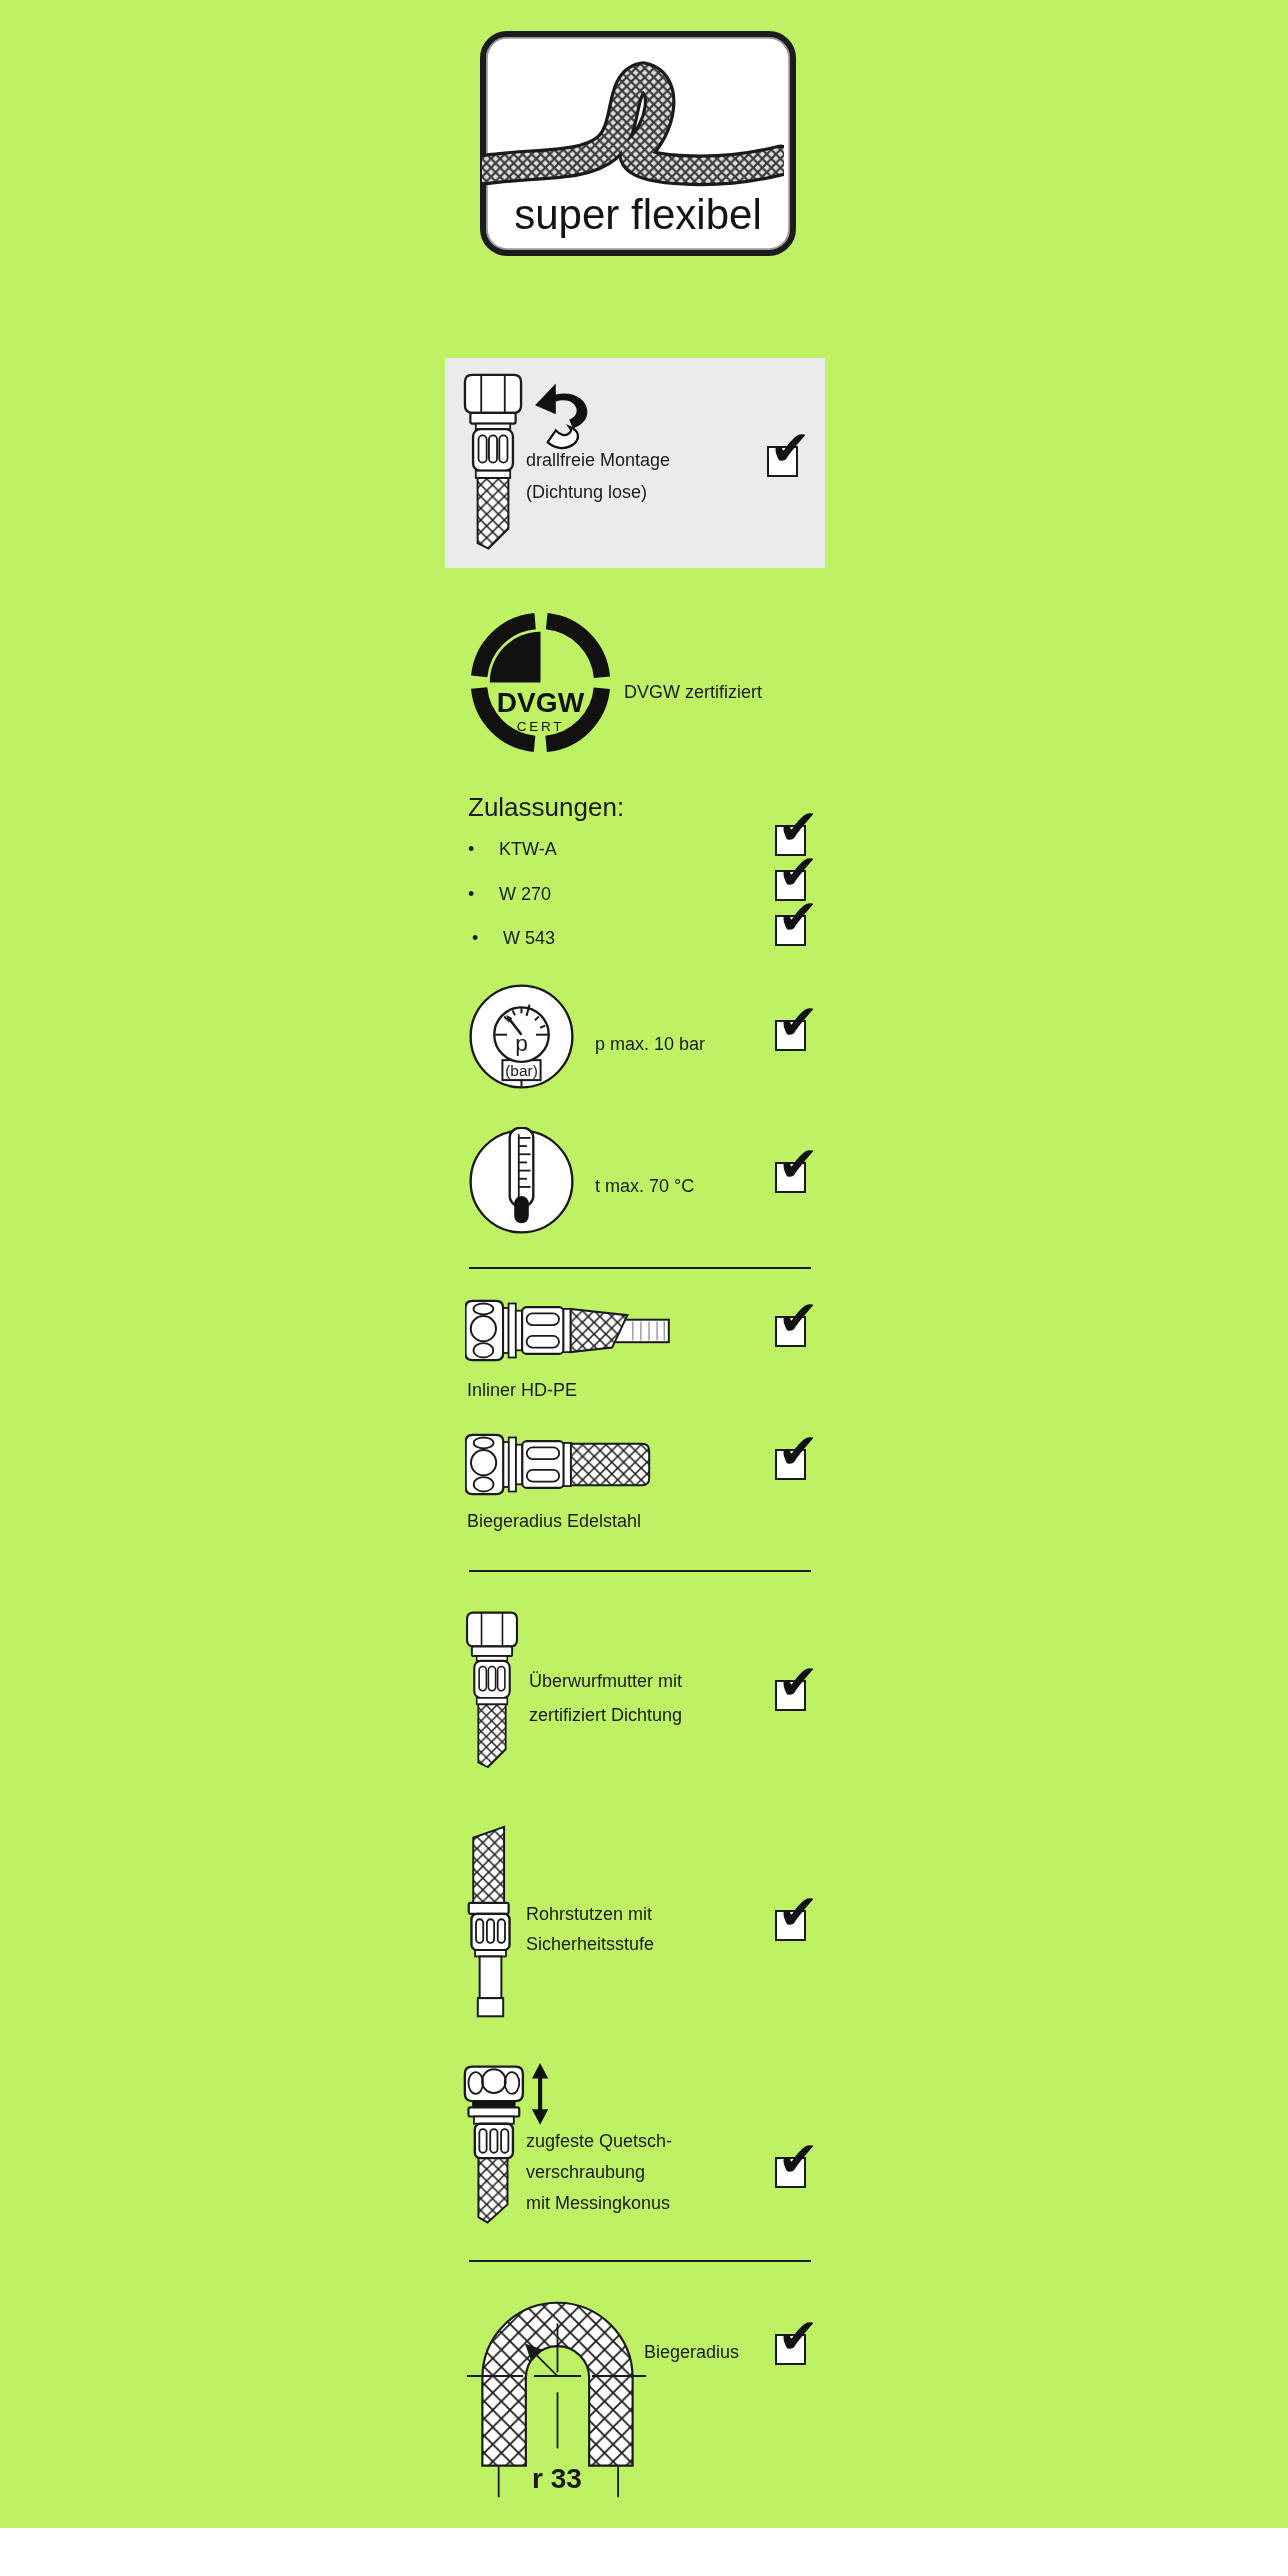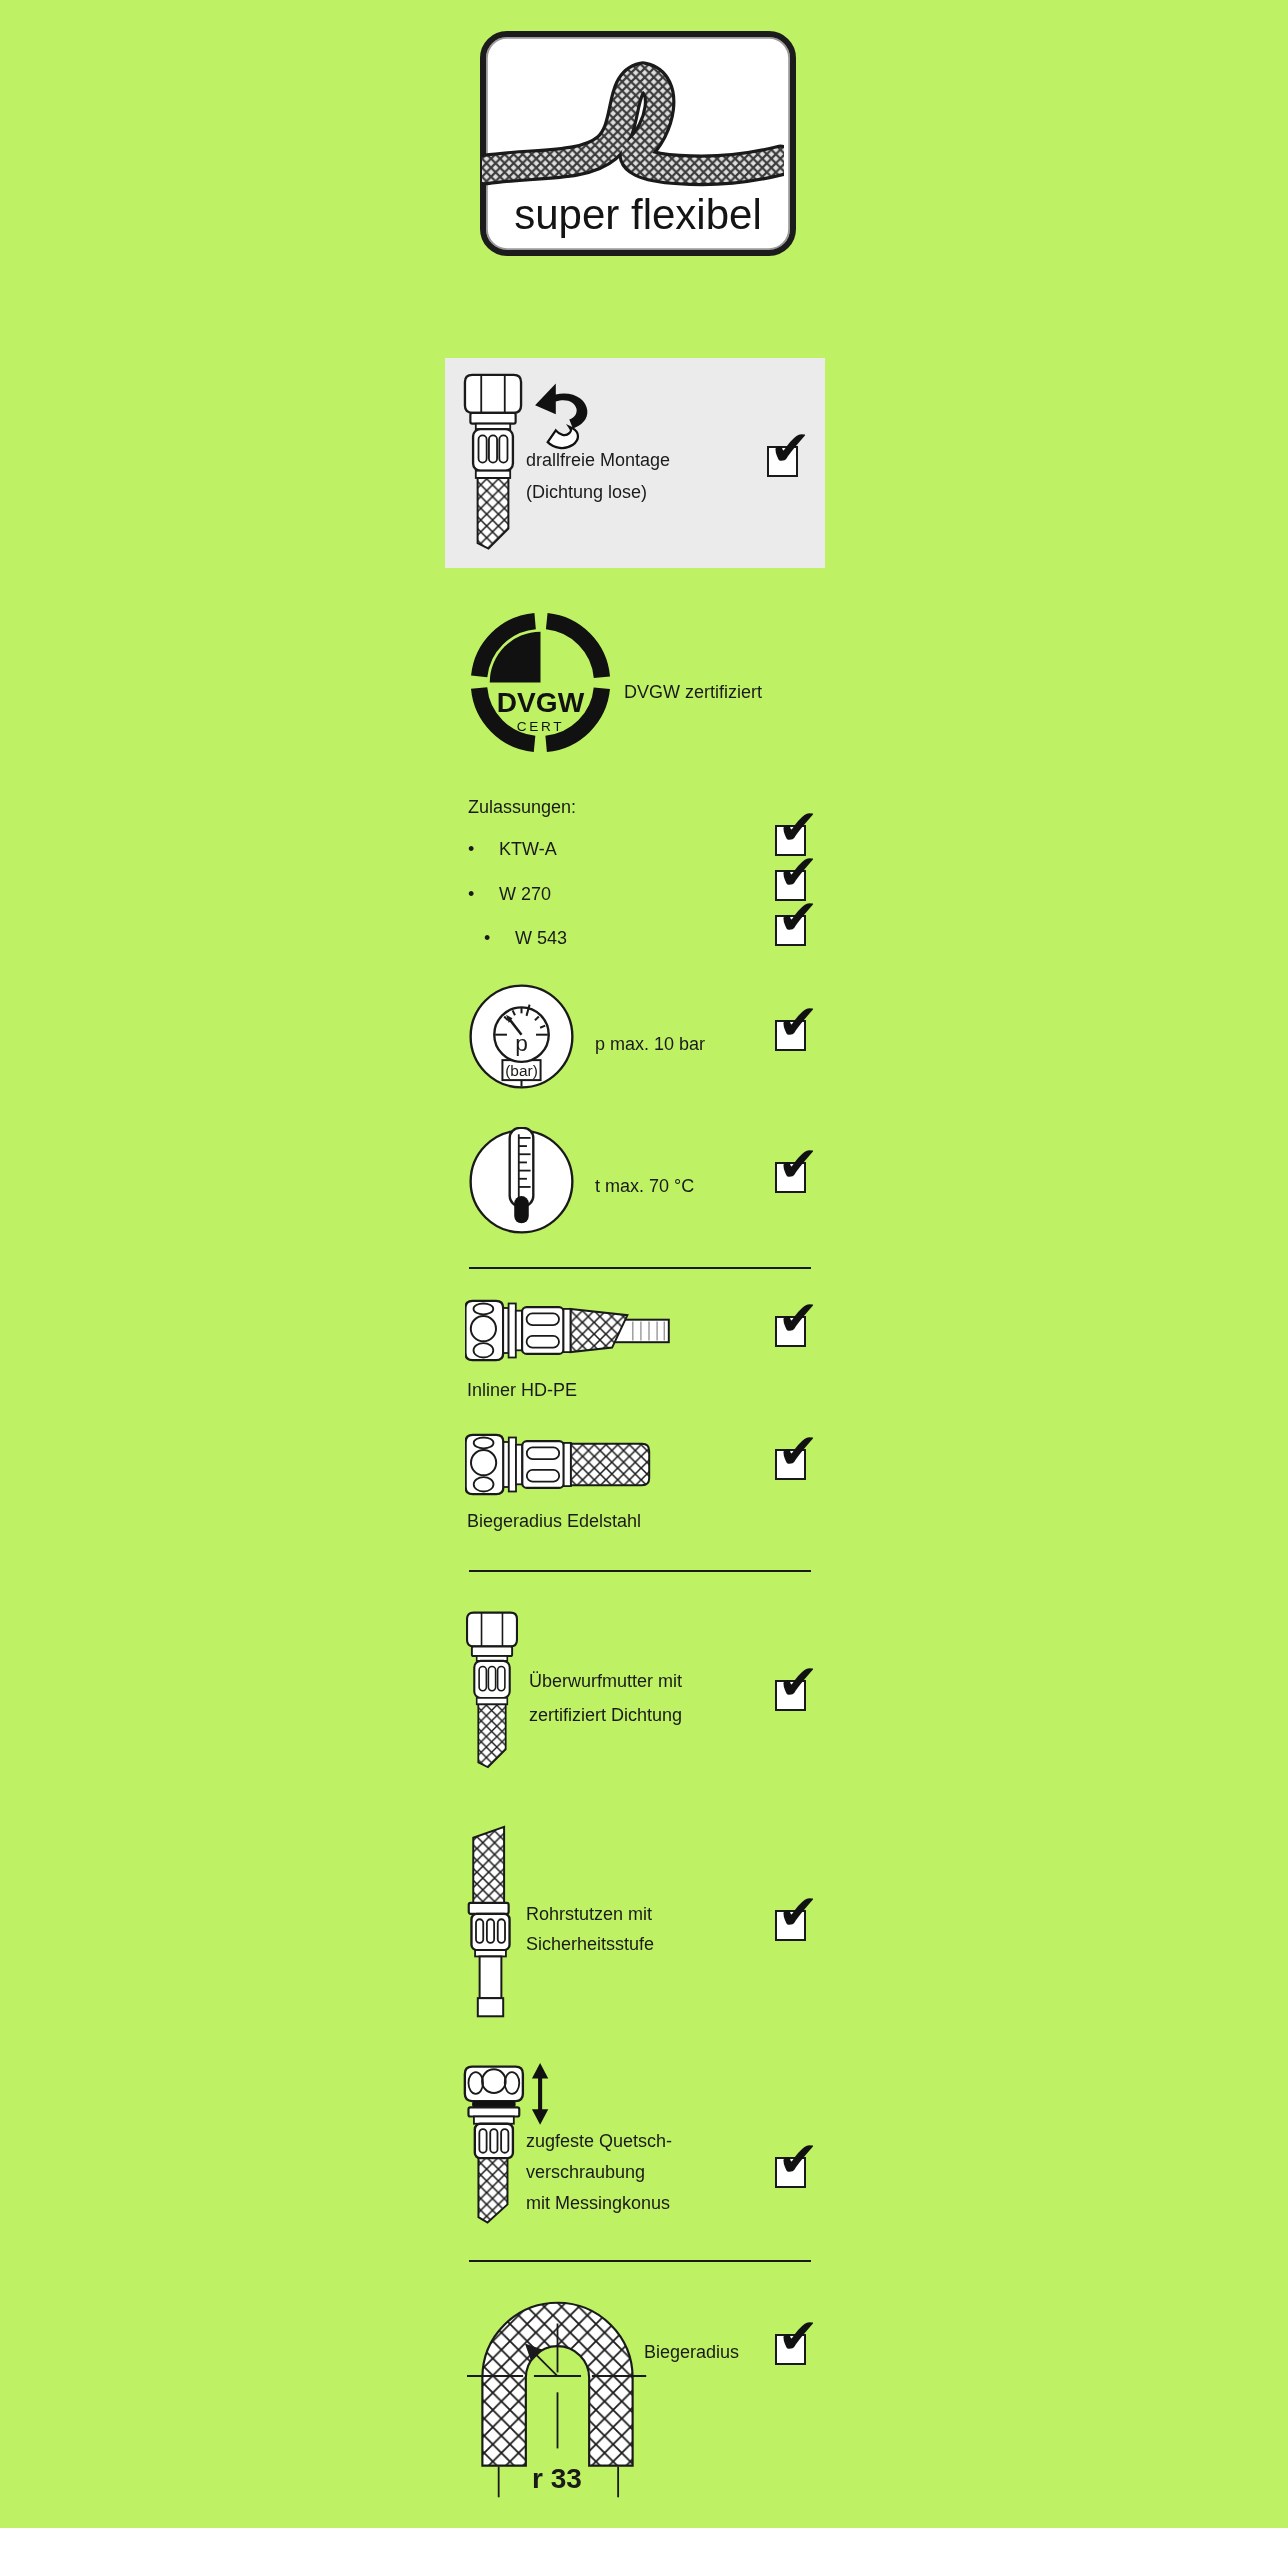--- a/index.html
+++ b/index.html
@@ -82,35 +82,35 @@
   </div>
 
   <svg class="abs" style="left:468px;top:610px" width="145" height="145" viewBox="0 0 160 160">
     <circle cx="80" cy="80" r="68" fill="none" stroke="#111" stroke-width="18" stroke-dasharray="93.8 13" stroke-dashoffset="100.3"></circle>
     <path d="M80,80 L80,24 A56,56 0 0 0 24,80 Z" fill="#111"></path>
     <text x="80" y="112" text-anchor="middle" font-size="31" font-weight="700" fill="#111">DVGW</text>
     <text x="80" y="134" text-anchor="middle" font-size="15" letter-spacing="3" fill="#111">CERT</text>
   </svg>
   <div class="abs label bold" style="left:624px;top:676px">DVGW zertifiziert</div>
 
-  <div class="abs label bold" style="left:468px;top:791px;font-size:18px">Zulassungen:</div>
+  <div class="abs label bold" style="left:468px;top:791px;font-size:26px">Zulassungen:</div>
 
   <div class="abs label" style="left:468px;top:833px"><span class="bullet">•</span><span>KTW-A</span></div>
   <span class="check" style="left:775px;top:825px">
     <span class="box"></span>
     <span class="tick">✔</span>
     </span>
 
   <div class="abs label" style="left:468px;top:878px"><span class="bullet">•</span><span>W 270</span></div>
   <span class="check" style="left:775px;top:870px">
     <span class="box"></span>
     <span class="tick">✔</span>
     </span>
 
-  <div class="abs label" style="left:484px;top:922px"><span class="bullet">•</span><span>W 543</span></div>
+  <div class="abs label" style="left:472px;top:922px"><span class="bullet">•</span><span>W 543</span></div>
   <span class="check" style="left:775px;top:915px">
     <span class="box"></span>
     <span class="tick">✔</span>
     </span>
 
   <svg class="abs" style="left:467px;top:982px" width="109" height="109" viewBox="0 0 120 120">
     <circle cx="60" cy="60" r="56" fill="#fff" stroke="#1a1a1a" stroke-width="2.6"></circle>
     <rect x="39" y="86" width="42" height="22" fill="#fff" stroke="#1a1a1a" stroke-width="2.2"></rect>
     <path d="M60,108 V115" stroke="#1a1a1a" stroke-width="2.2"></path>
     <circle cx="60" cy="58" r="30" fill="#fff" stroke="#1a1a1a" stroke-width="2.6"></circle>

